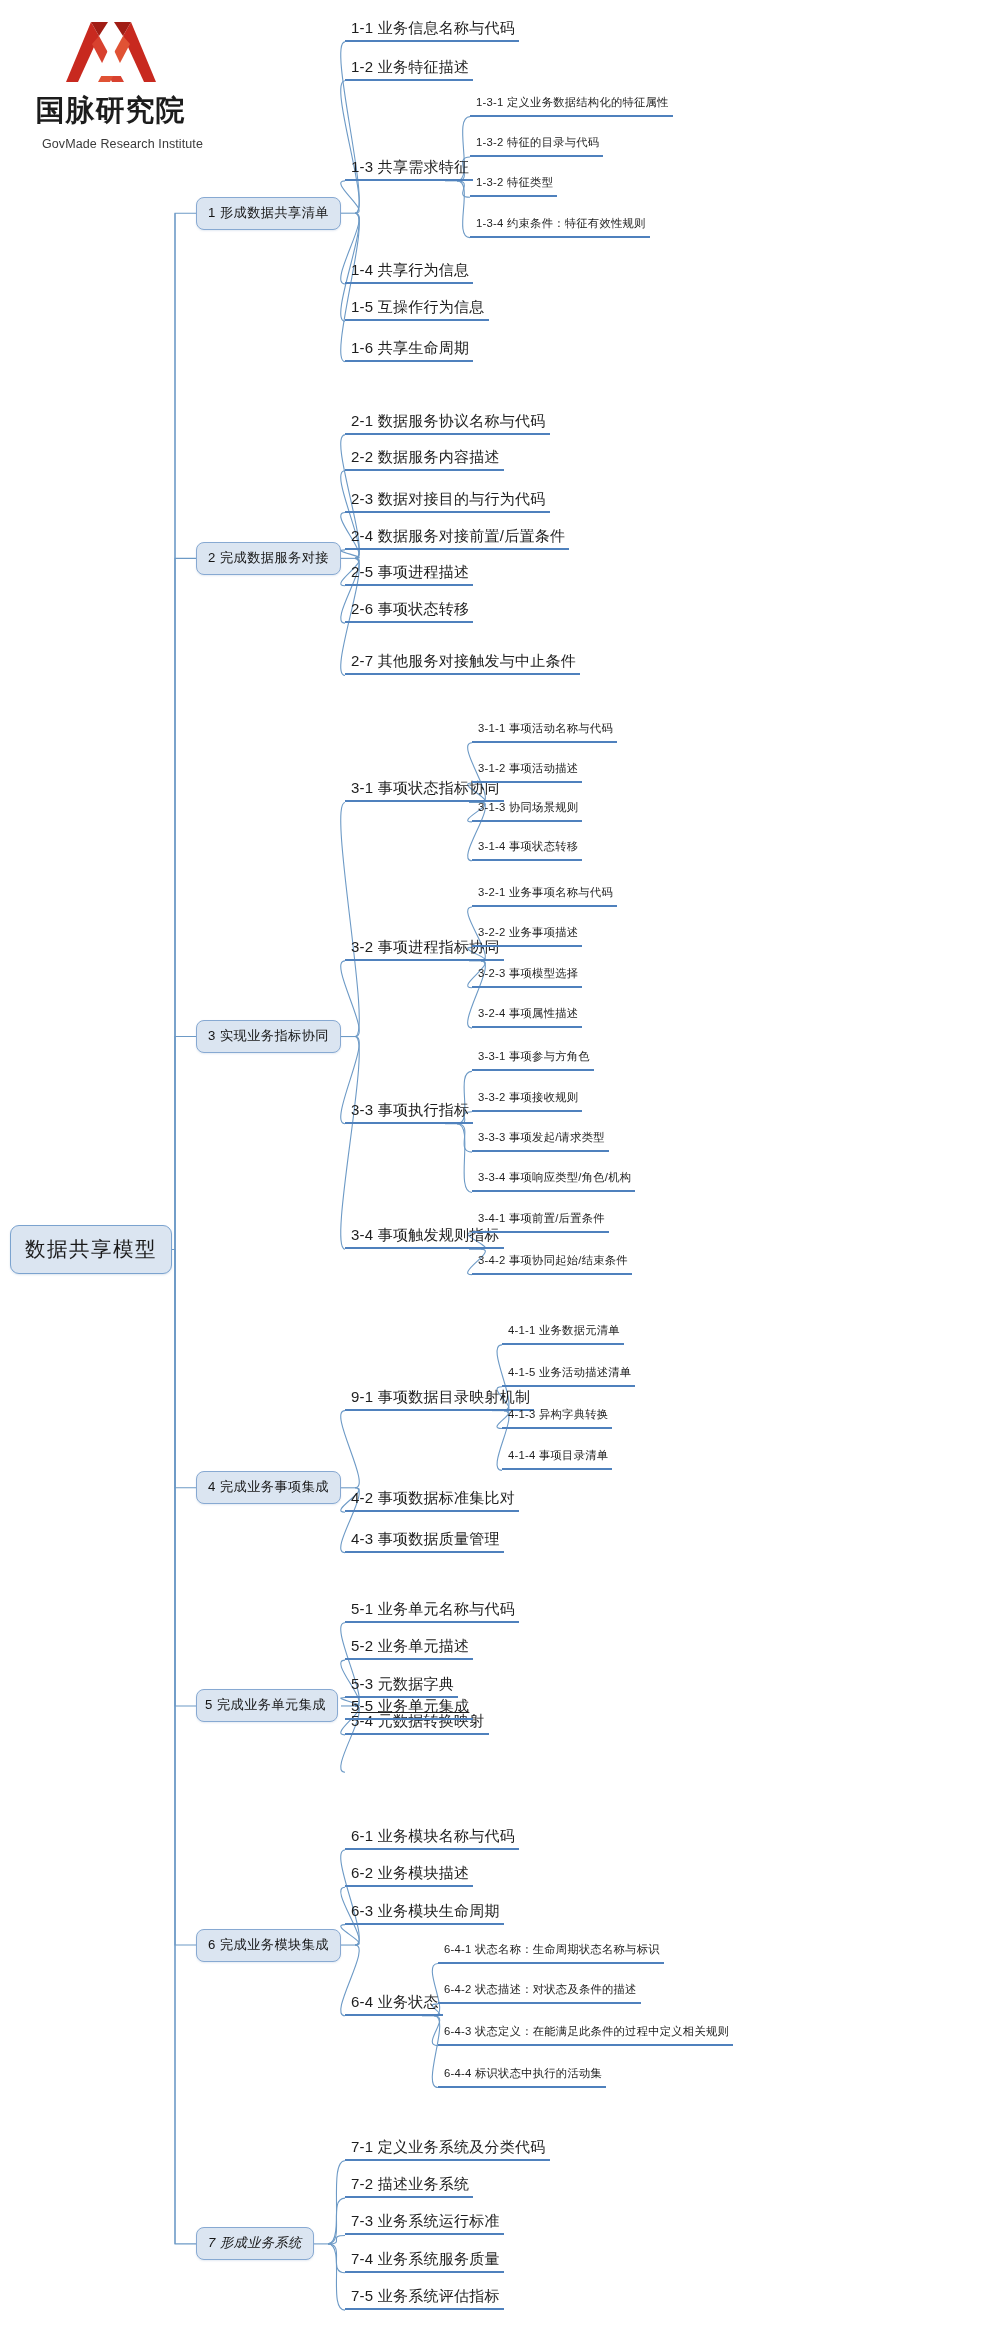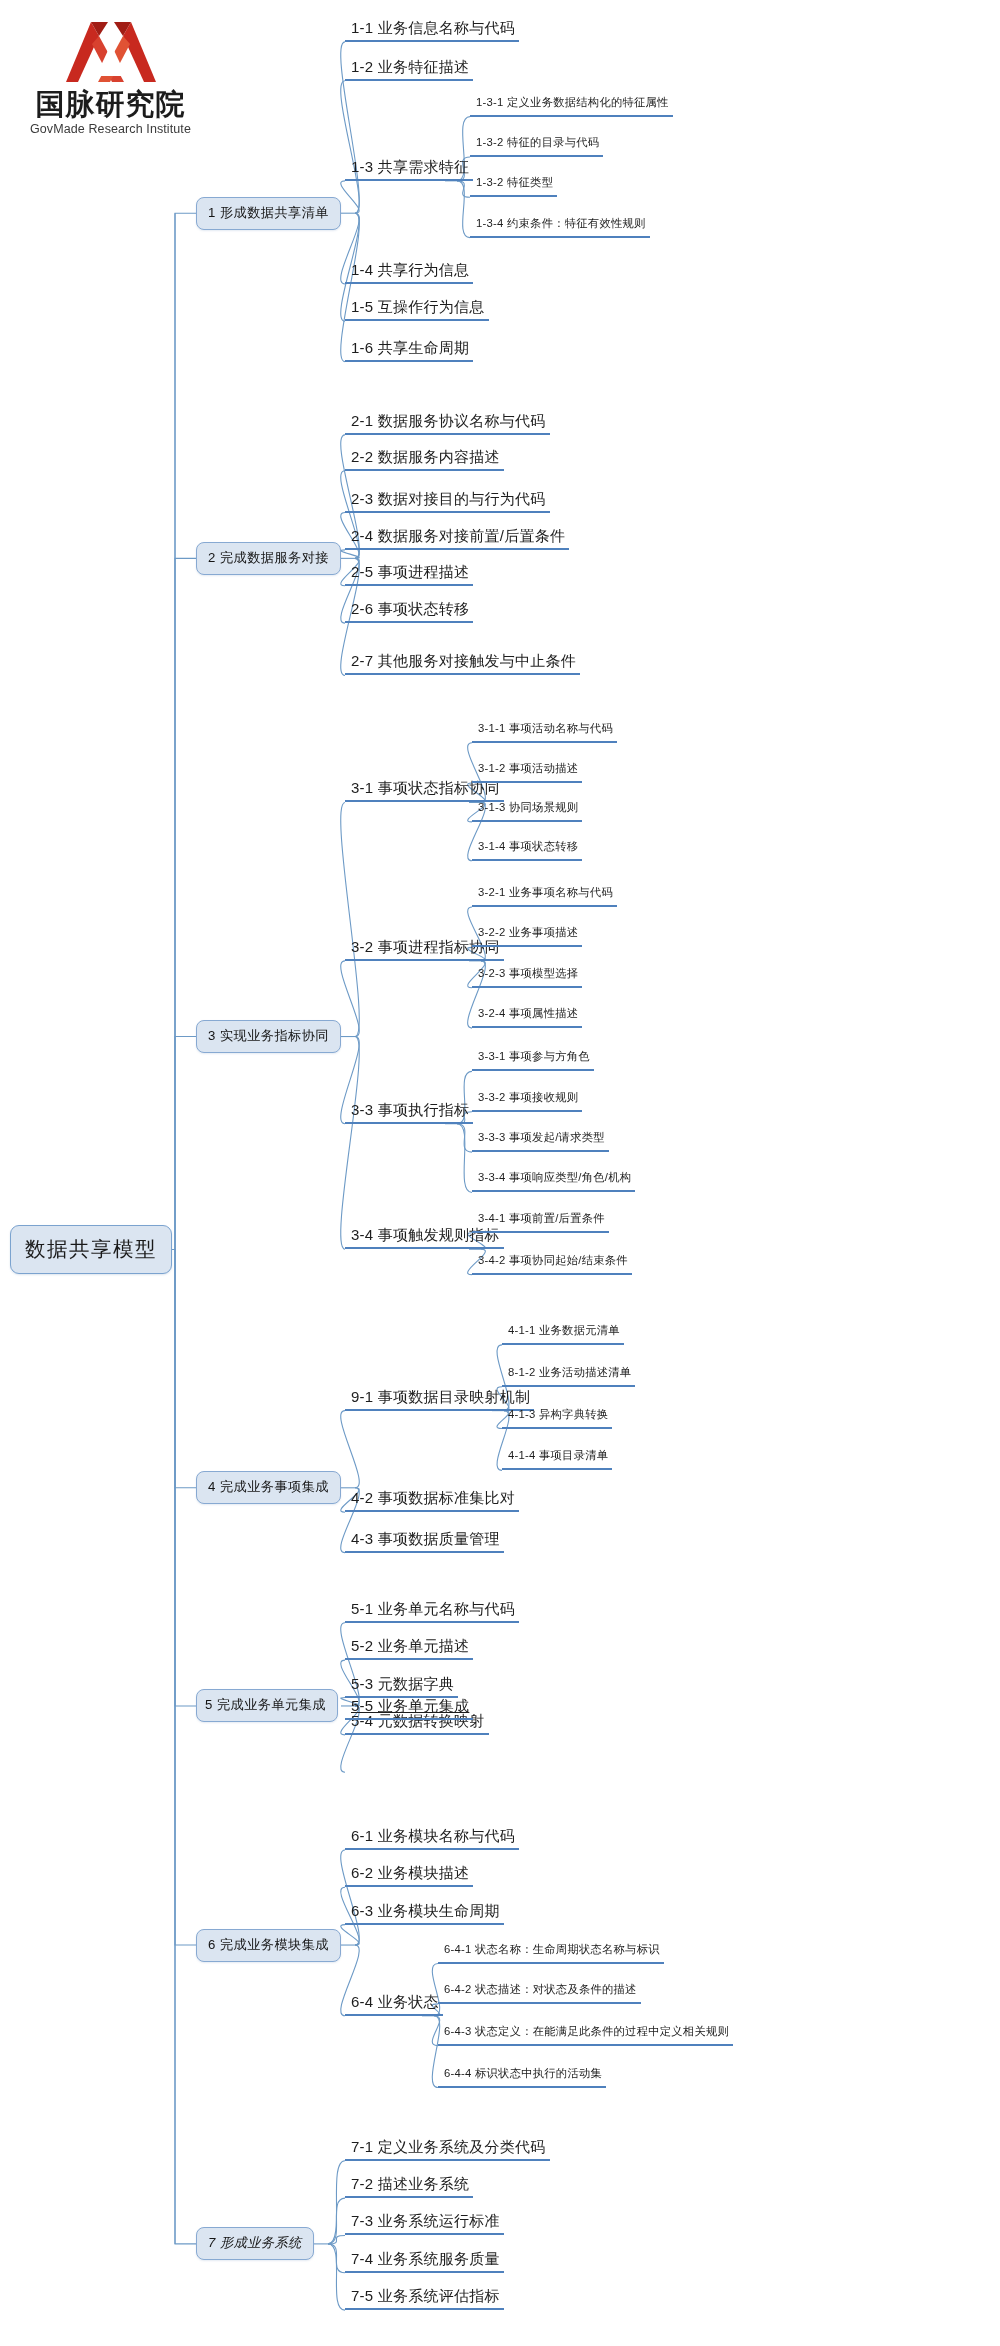--- a/index.html
+++ b/index.html
@@ -22,31 +22,32 @@
     width:185px; height:140px;
     text-align:center;
   }
   #logo svg{display:block;margin:0 auto;}
   #logo-cn{
     font-family:"DejaVu Sans",sans-serif;
     font-weight:bold;
     font-size:29px;
     letter-spacing:1px;
     color:#1c1c1c;
-    margin-top:1px;
+    margin-top:7px;
     line-height:34px;
     white-space:nowrap;
   }
   #logo-en{
     font-family:"Liberation Sans",sans-serif;
     font-size:12.5px;
     color:#3a3a3a;
     letter-spacing:0.1px;
-    margin-top:1px;
+    margin-top:10px;
     white-space:nowrap;
+    text-align:right;
   }
   
   #links{
     position:absolute;
     left:0; top:0;
     width:1000px; height:2346px;
     pointer-events:none;
   }
   
   .node{
@@ -316,21 +317,21 @@
       <div class="node n-l1" style="left: 196px; top: 1471.3px;">
         <span class="nlabel">4 完成业务事项集成</span>
       </div>
       <div class="node n-l2" style="left: 345px; top: 1388.62px;">
         <span class="nlabel">9-1 事项数据目录映射机制</span>
       </div>
       <div class="node n-l3" style="left: 502px; top: 1322.88px;">
         <span class="nlabel">4-1-1 业务数据元清单</span>
       </div>
       <div class="node n-l3" style="left: 502px; top: 1364.71px;">
-        <span class="nlabel">8-1-2 业务活动描述清单</span>
+        <span class="nlabel">4-1-5 业务活动描述清单</span>
       </div>
       <div class="node n-l3" style="left: 502px; top: 1406.55px;">
         <span class="nlabel">4-1-3 异构字典转换</span>
       </div>
       <div class="node n-l3" style="left: 502px; top: 1448.39px;">
         <span class="nlabel">4-1-4 事项目录清单</span>
       </div>
       <div class="node n-l2" style="left: 345px; top: 1490.23px;">
         <span class="nlabel">4-2 事项数据标准集比对</span>
       </div>

